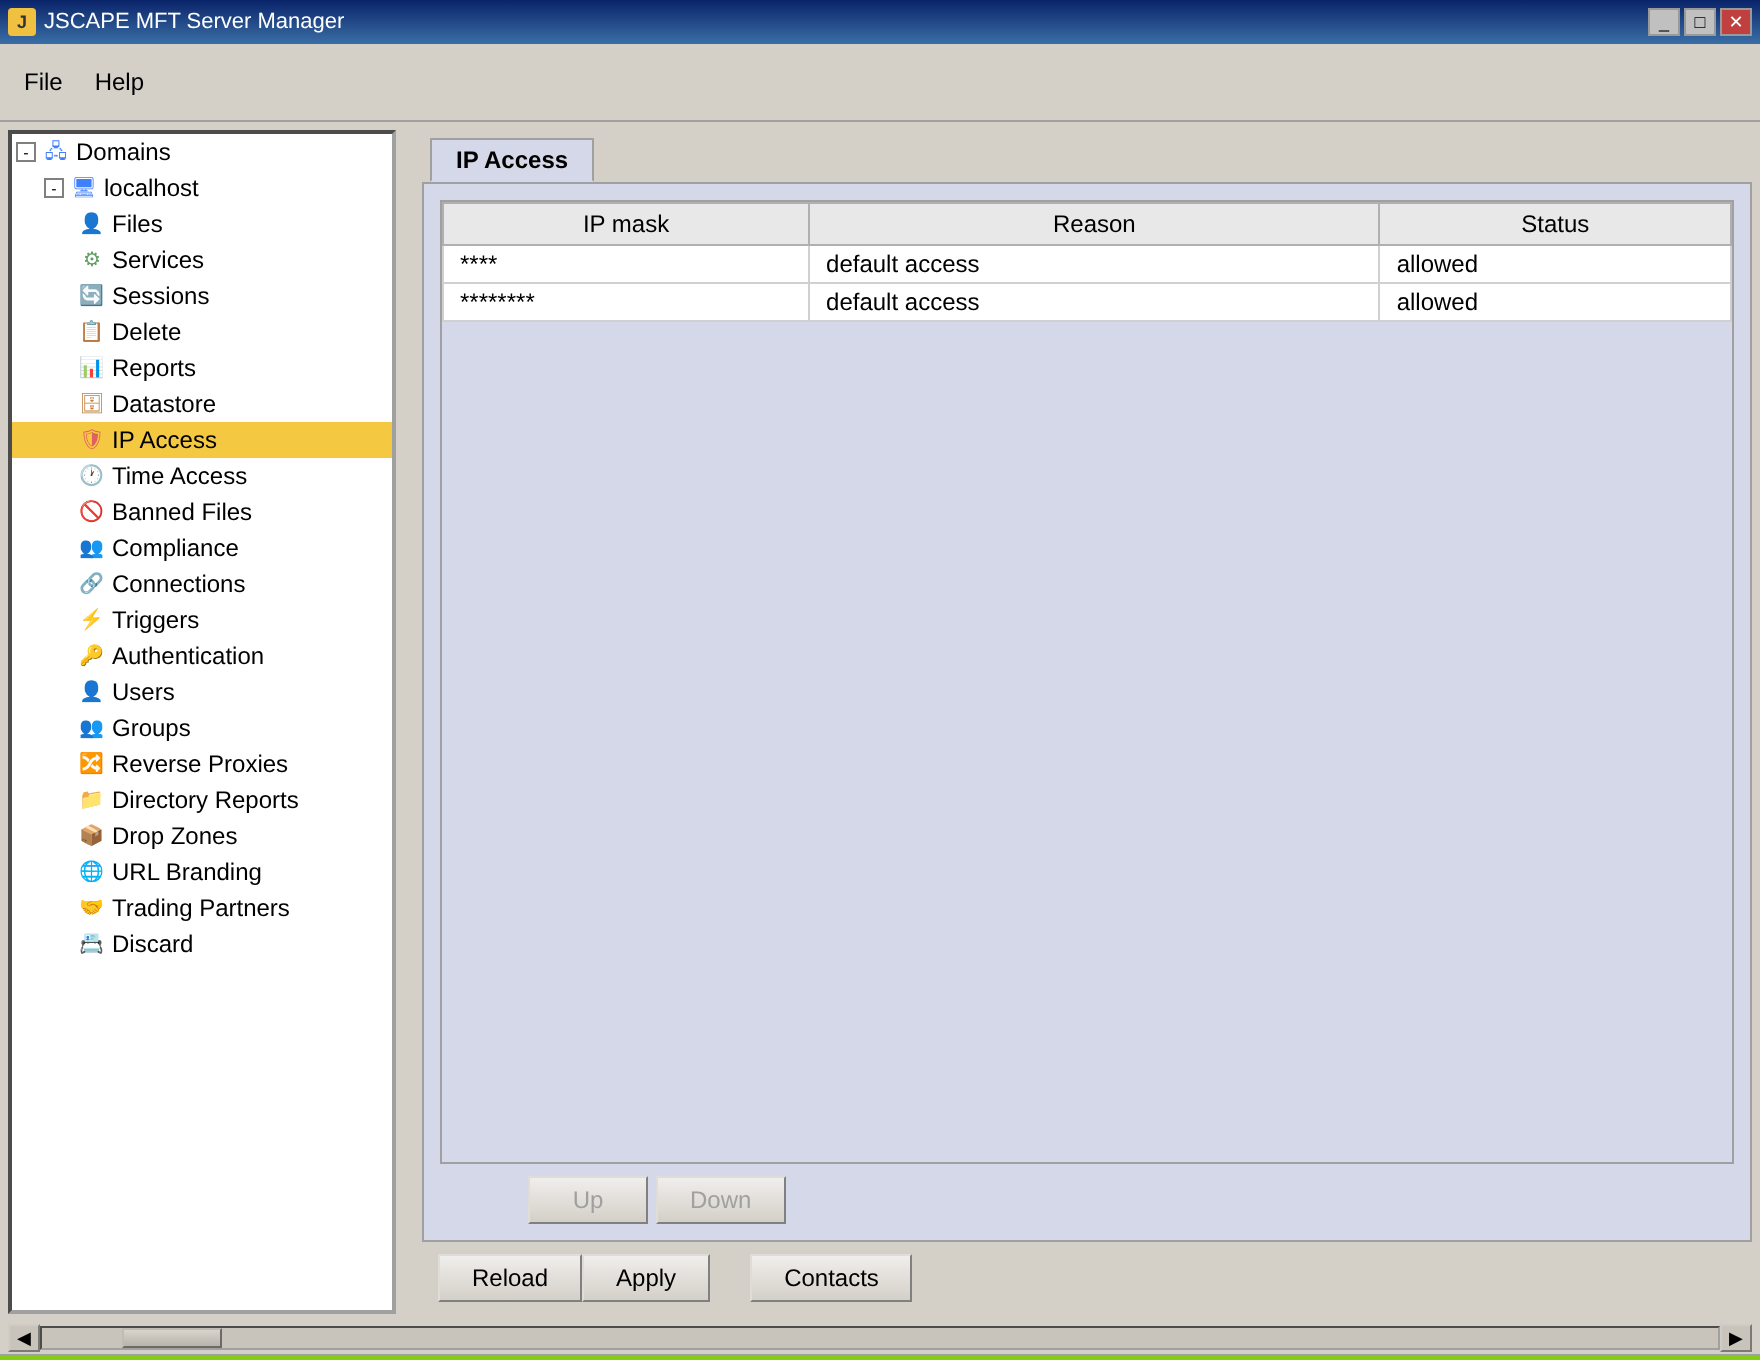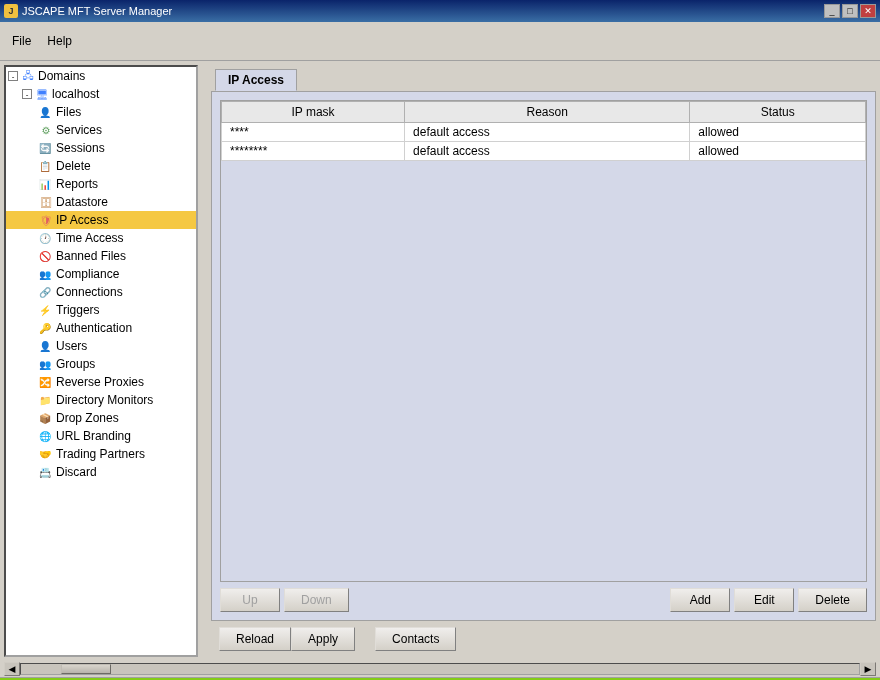--- a/index.html
+++ b/index.html
@@ -224,21 +224,21 @@
       overflow-y: auto;
       border: 1px solid #a0a0a0;
     }
 
     
     .btn-bar {
       display: flex;
       justify-content: space-between;
       margin-top: 6px;
     }
-    .btn-bar-left { display: flex; gap: 4px; }
+    .btn-bar-left { display: flex; gap: 4px; margin-left: 44px; }
     .btn-bar-right { display: flex; gap: 4px; }
 
     
     .btn {
       padding: 4px 16px;
       background: linear-gradient(to bottom, #f0eeec, #d4d0c8);
       border: 1px solid #808080;
       border-top-color: #e0ddd8;
       border-left-color: #e0ddd8;
       cursor: pointer;
@@ -396,21 +396,21 @@
       <div class="tree-node tree-indent-2">
         <div class="tree-icon icon-groups">👥</div>
         <span>Groups</span>
       </div>
       <div class="tree-node tree-indent-2">
         <div class="tree-icon icon-revproxy">🔀</div>
         <span>Reverse Proxies</span>
       </div>
       <div class="tree-node tree-indent-2">
         <div class="tree-icon icon-dirmon">📁</div>
-        <span>Directory Monitors</span>
+        <span>Directory Reports</span>
       </div>
       <div class="tree-node tree-indent-2">
         <div class="tree-icon icon-dropzone">📦</div>
         <span>Drop Zones</span>
       </div>
       <div class="tree-node tree-indent-2">
         <div class="tree-icon icon-urlbrand">🌐</div>
         <span>URL Branding</span>
       </div>
       <div class="tree-node tree-indent-2">
@@ -455,25 +455,20 @@
                 </tr>
               </tbody>
           </table>
         </div>
 
         <div class="btn-bar">
           <div class="btn-bar-left">
             <button class="btn" disabled="">Up</button>
             <button class="btn" disabled="">Down</button>
           </div>
-          <div class="btn-bar-right">
-            <button class="btn">Add</button>
-            <button class="btn">Edit</button>
-            <button class="btn">Delete</button>
-          </div>
         </div>
       </div>
 
       <div class="bottom-bar">
         <button class="btn">Reload</button>
         <div style="display:flex; gap:20px;">
           <button class="btn">Apply</button>
           <button class="btn">Contacts</button>
         </div>
       </div>

